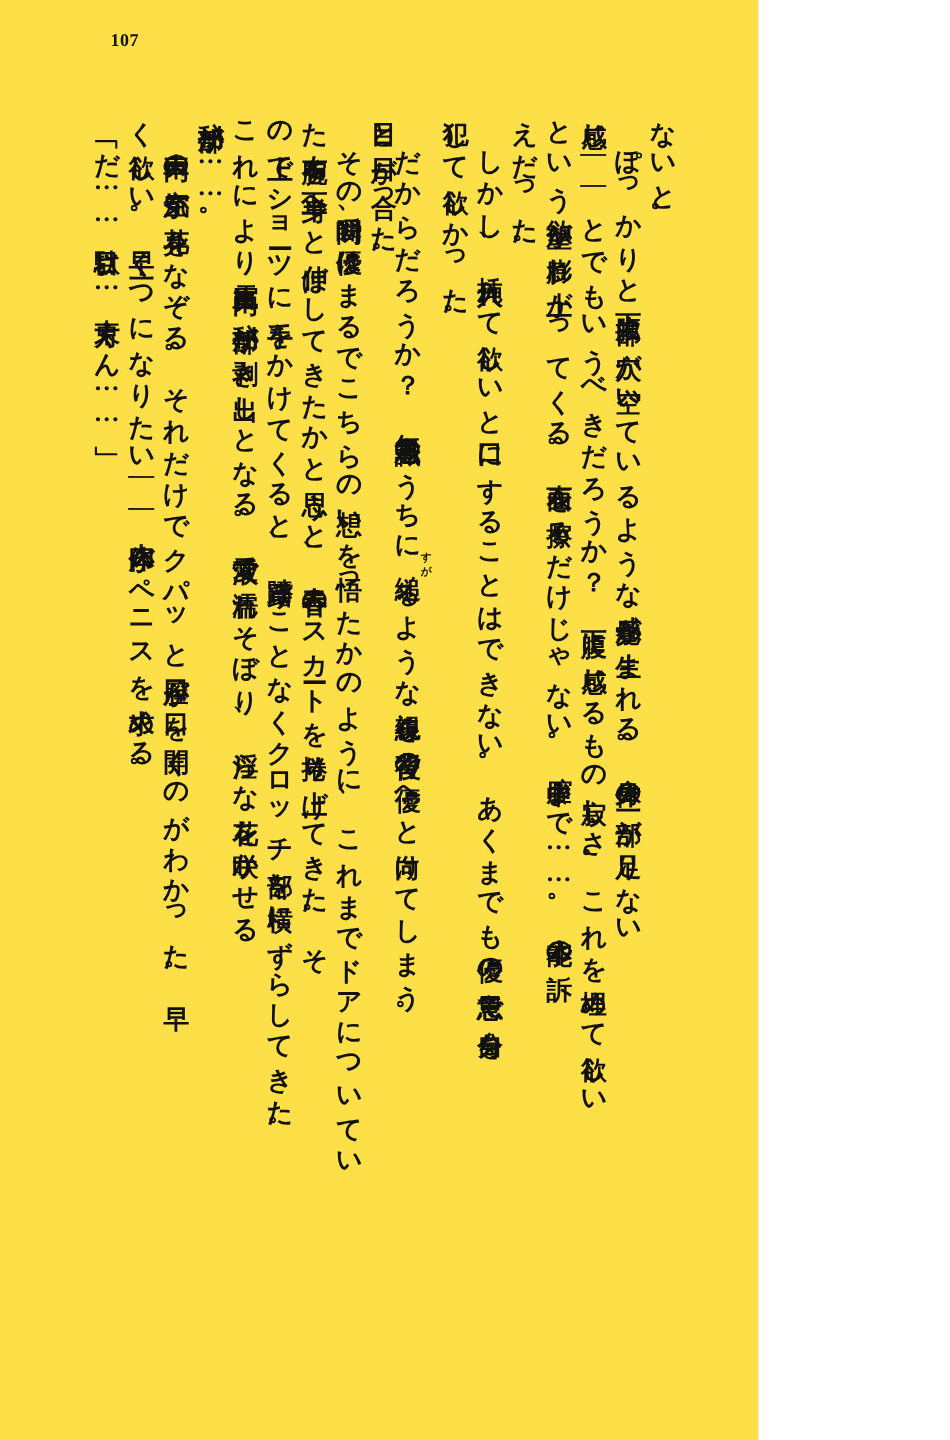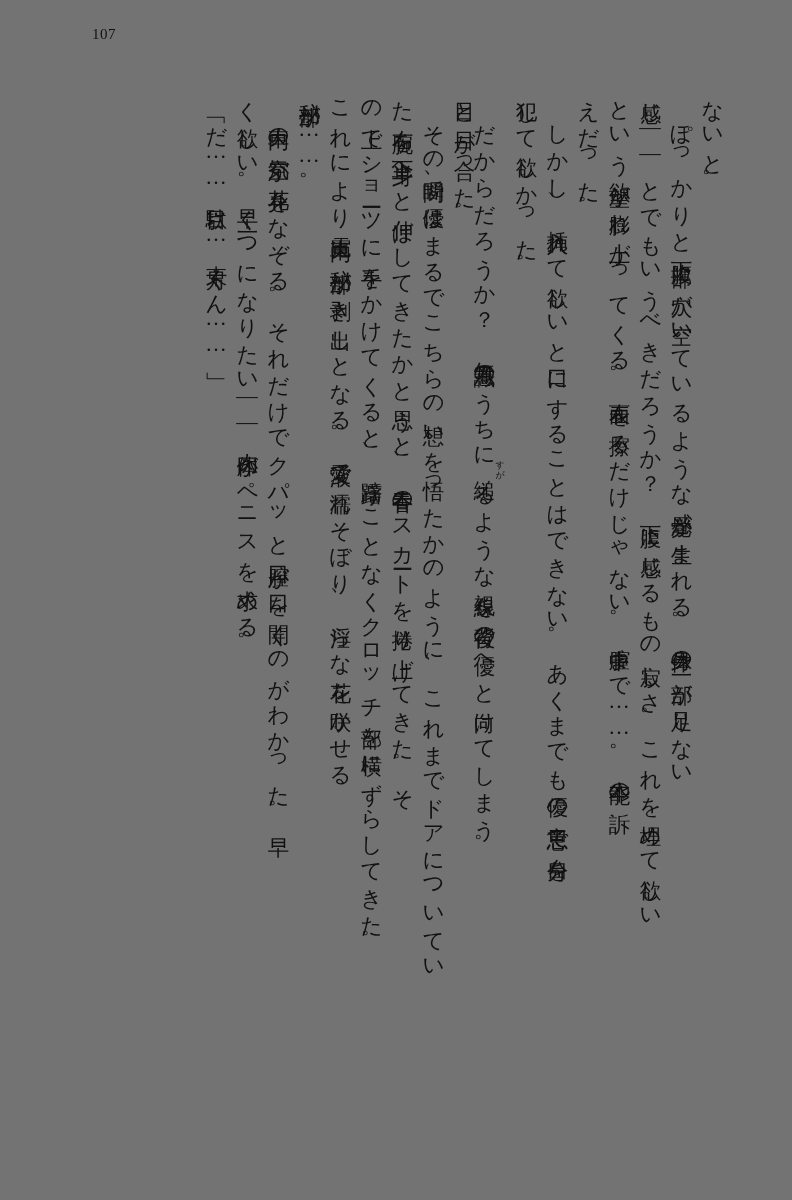--- a/index.html
+++ b/index.html
@@ -6,25 +6,26 @@
     margin: 0;
     padding: 0;
     background: #ffffff;
   }
   body {
     font-family: "Liberation Serif", "DejaVu Serif", serif;
     color: #1a1a1a;
   }
   .page {
     position: relative;
-    width: 792px;
+    width: 632px;
     height: 1200px;
-    background: #737373;
+    background: #fde047;
     overflow: hidden;
     box-sizing: border-box;
+    font-weight: bold;
   }
   .page-number {
     position: absolute;
     top: 26px;
     left: 92px;
     font-size: 15px;
     letter-spacing: 0.5px;
     color: #111111;
     font-family: "Liberation Serif", "DejaVu Serif", serif;
   }

